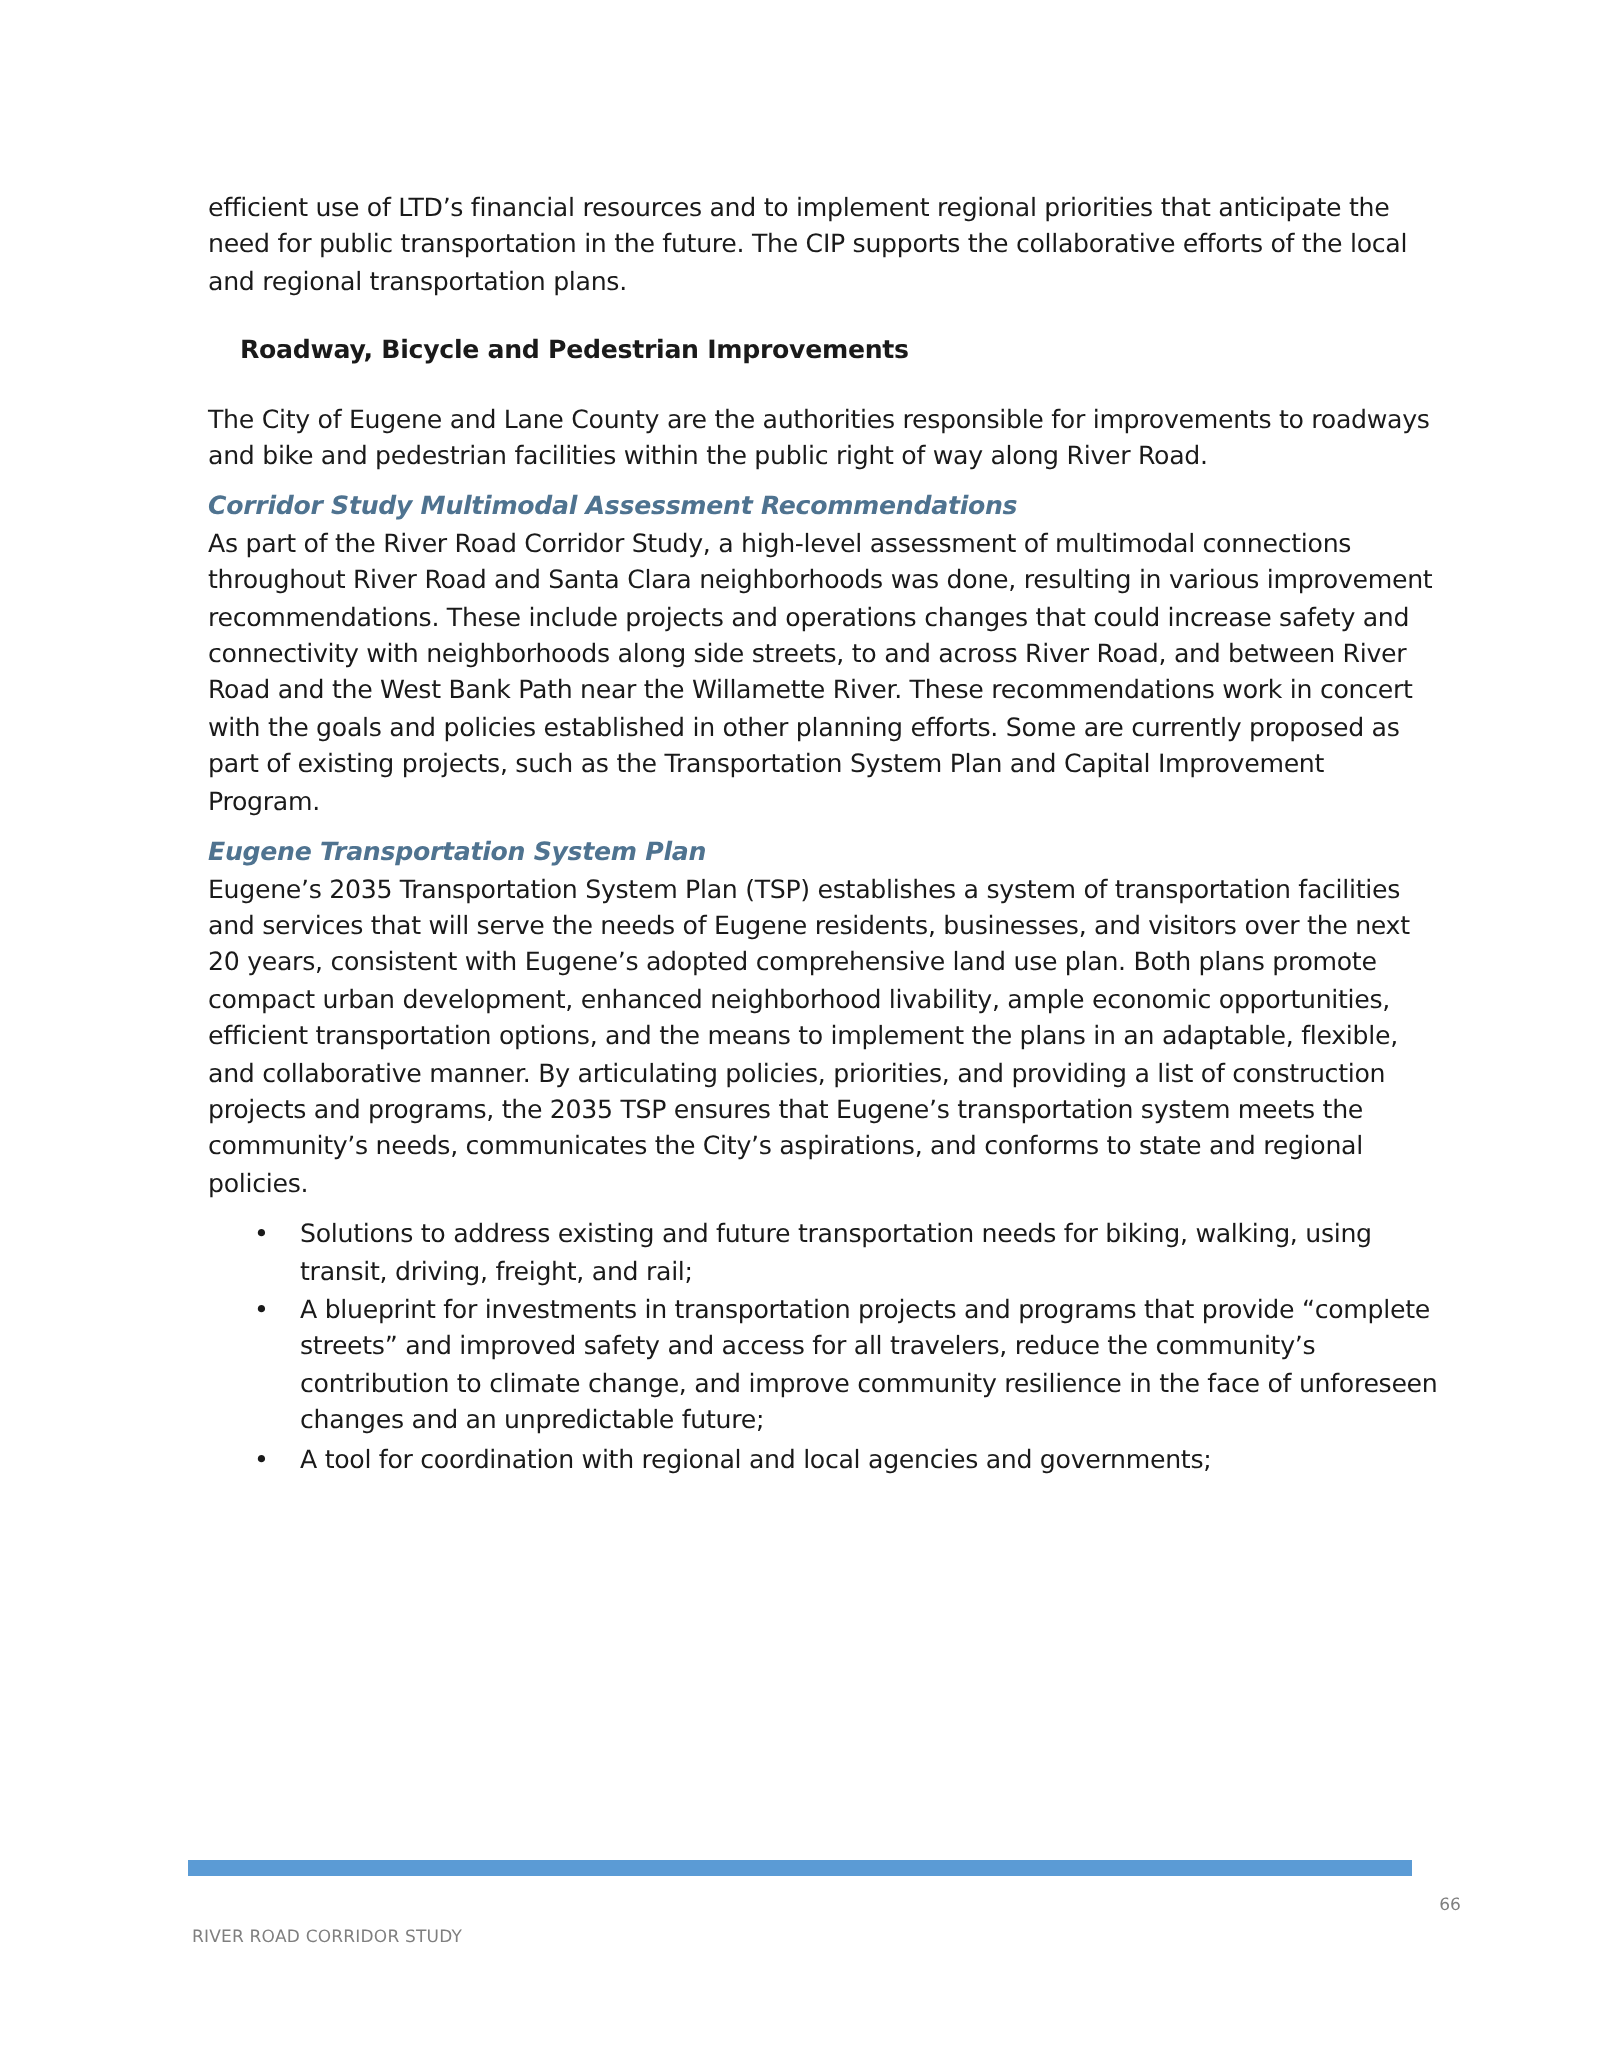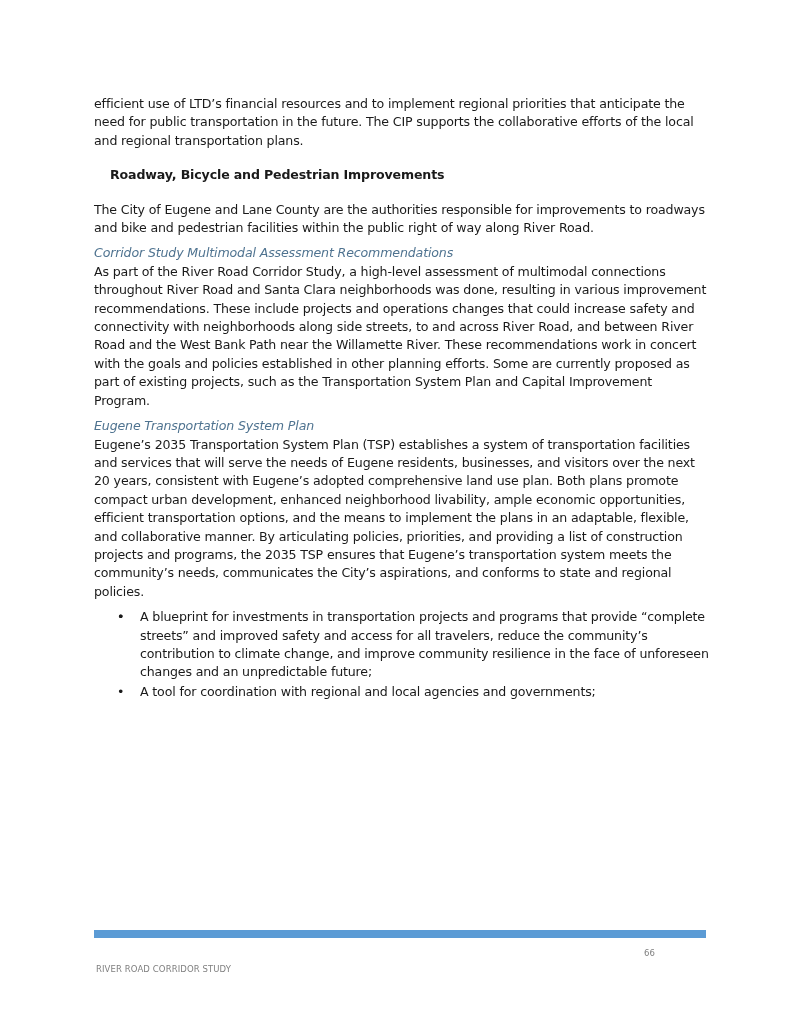--- a/index.html
+++ b/index.html
@@ -10,38 +10,39 @@
     body {
       width: 800px;
       height: 1035px;
       position: relative;
       overflow: hidden;
       font-family: "DejaVu Sans", sans-serif;
       color: #1a1a1a;
     }
     .page-content {
       position: absolute;
-      left: 94px;
+      left: 104px;
       top: 95px;
       width: 616px;
       font-size: 12.6px;
       line-height: 18.4px;
       letter-spacing: -0.15px;
     }
     .page-content p {
       margin: 0 0 7px 0;
     }
     .heading-bold {
       font-weight: bold;
       margin: 16px;
     }
     .heading-italic {
       font-style: italic;
       color: #4f7390;
       margin: 0;
+      font-weight: bold;
     }
     .section-block {
       margin-bottom: 7px;
     }
     ul.bullets {
       list-style: none;
       margin: 0;
       padding: 0 0 0 46px;
     }
     ul.bullets li {
@@ -64,24 +65,24 @@
     .footer-title {
       position: absolute;
       left: 96px;
       top: 964px;
       font-size: 8.5px;
       color: #7f7f7f;
       letter-spacing: 0.1px;
     }
     .footer-page {
       position: absolute;
-      left: 644px;
+      left: 712px;
       top: 948px;
       width: 26px;
-      text-align: left;
+      text-align: center;
       font-size: 8.5px;
       color: #7f7f7f;
     }
   </style>
 </head>
 <body>
 
 <div class="page-content">
   <p>efficient use of LTD’s financial resources and to implement regional priorities that anticipate the need for public transportation in the future. The CIP supports the collaborative efforts of the local and regional transportation plans.</p>
 
@@ -96,20 +97,21 @@
   </div>
 
   <div class="section-block">
     <div class="heading-italic" style="color: rgb(79, 115, 144);">Eugene Transportation System Plan</div>
     <div>Eugene’s 2035 Transportation System Plan (TSP) establishes a system of transportation facilities and services that will serve the needs of Eugene residents, businesses, and visitors over the next 20 years, consistent with Eugene’s adopted comprehensive land use plan. Both plans promote compact urban development, enhanced neighborhood livability, ample economic opportunities, efficient transportation options, and the means to implement the plans in an adaptable, flexible, and collaborative manner. By articulating policies, priorities, and providing a list of construction projects and programs, the 2035 TSP ensures that Eugene’s transportation system meets the community’s needs, communicates the City’s aspirations, and conforms to state and regional policies.</div>
   </div>
 
   <ul class="bullets">
     <li>
       <span class="bullet-dot">•</span>
+      <span>Solutions to address existing and future transportation needs for biking, walking, using transit, driving, freight, and rail;</span>
     </li>
     <li>
       <span class="bullet-dot">•</span>
       <span>A blueprint for investments in transportation projects and programs that provide “complete streets” and improved safety and access for all travelers, reduce the community’s contribution to climate change, and improve community resilience in the face of unforeseen changes and an unpredictable future;</span>
     </li>
     <li>
       <span class="bullet-dot">•</span>
       <span>A tool for coordination with regional and local agencies and governments;</span>
     </li>
   </ul>

